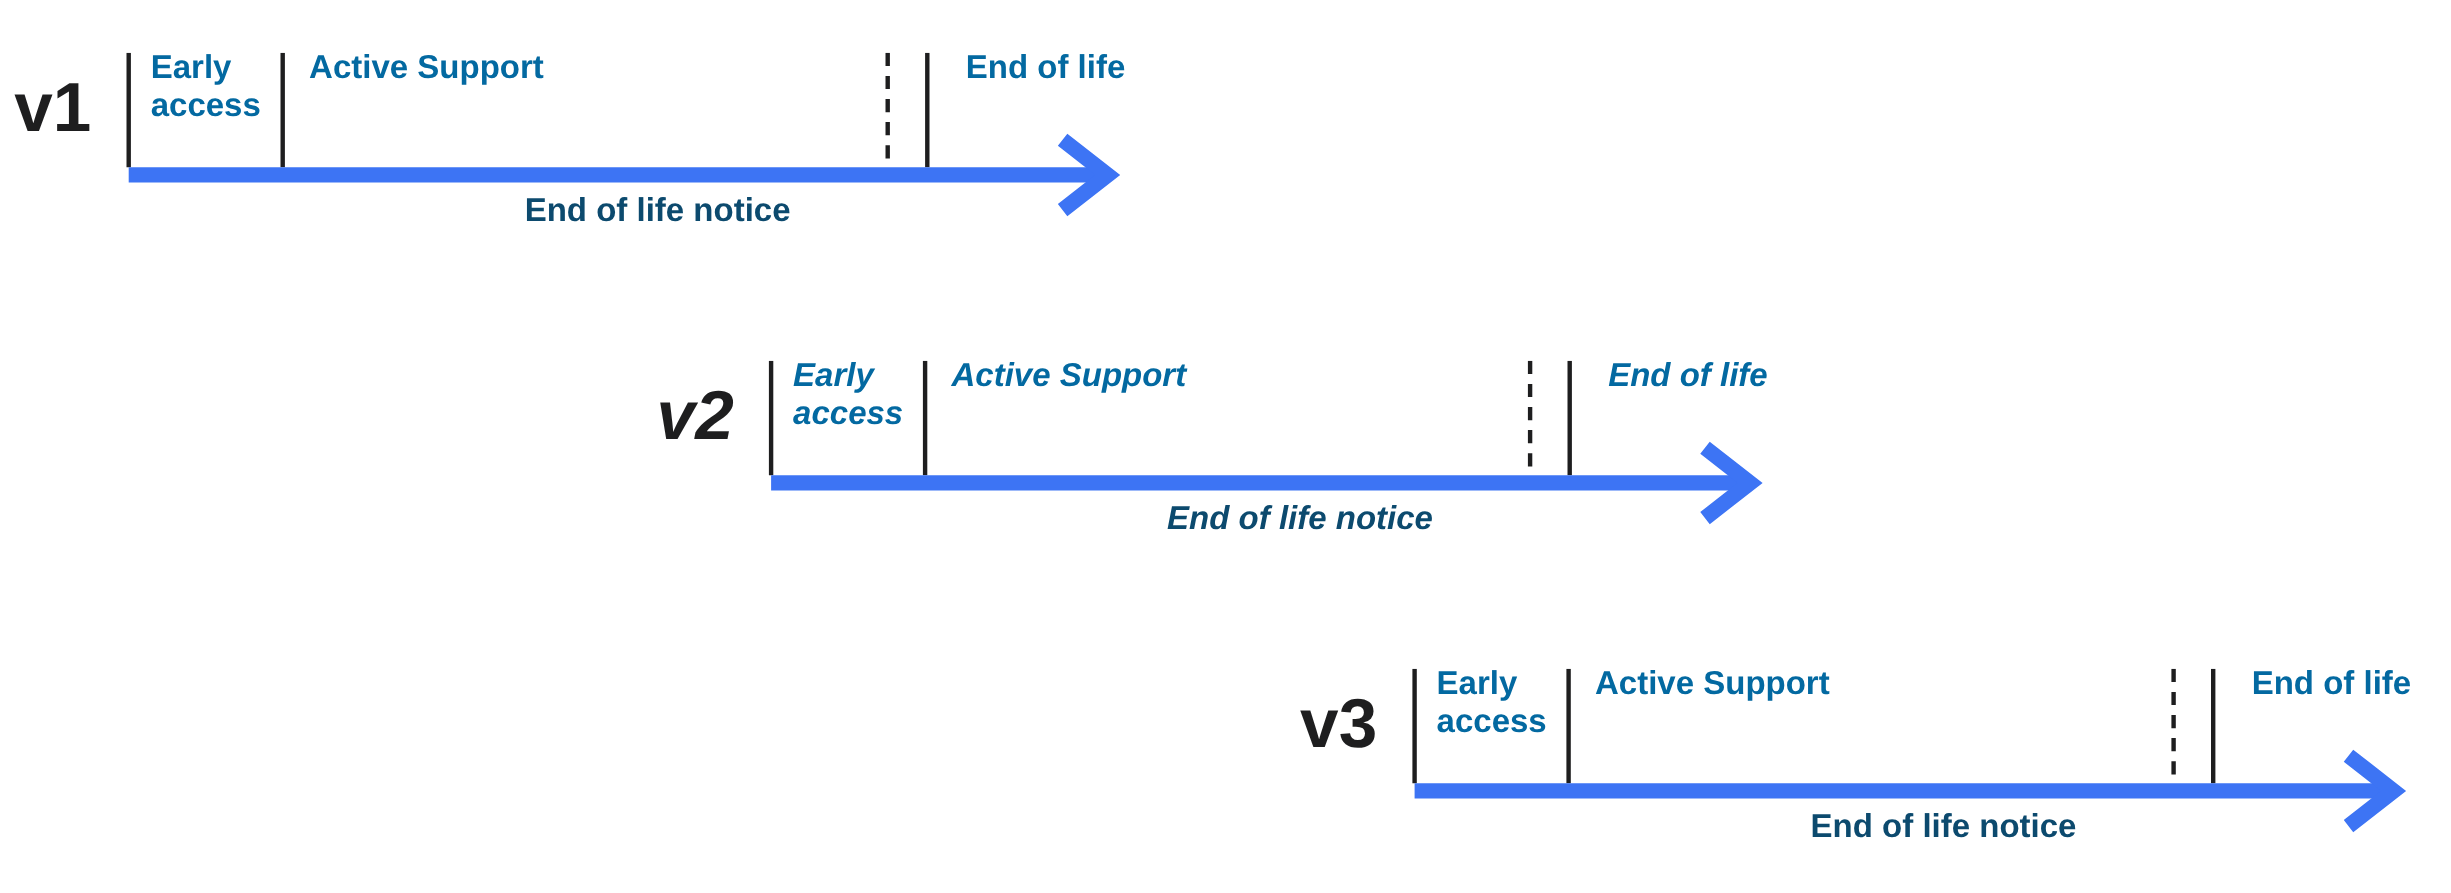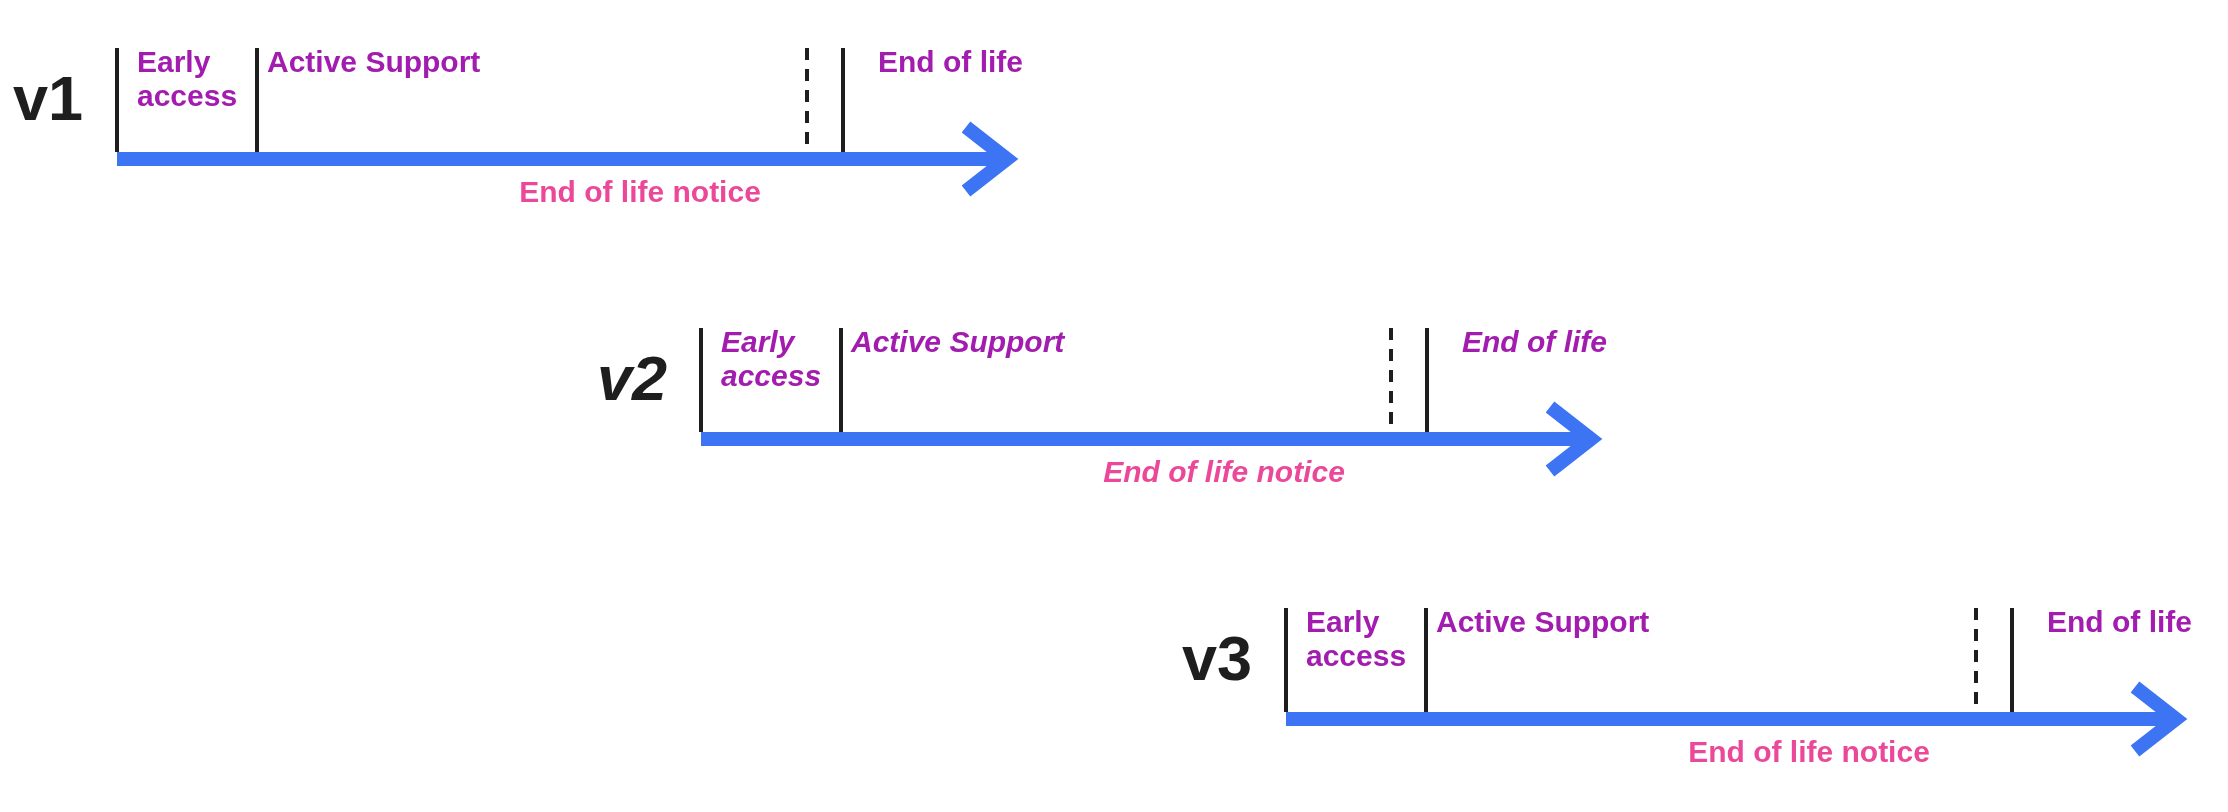--- a/index.html
+++ b/index.html
@@ -36,36 +36,36 @@
     white-space: nowrap;
     color: #1E1E1F;
   }
   .phase-label {
     position: absolute;
     top: -3px;
     font-size: 30px;
     font-weight: 700;
     line-height: 34px;
     white-space: pre-line;
-    color: #a21caf;
+    color: #0369a1;
   }
   .phase-early   { left: 20px;  width: 130px; }
-  .phase-active  { left: 150px; white-space: nowrap; }
+  .phase-active  { left: 164px; white-space: nowrap; }
   .phase-eol     { left: 761px; white-space: nowrap; }
   .phase-notice {
     position: absolute;
     left: 360px;
     width: 326px;
     top: 127px;
     font-size: 30px;
     font-weight: 700;
     line-height: 34px;
-    text-align: center;
+    text-align: left;
     white-space: nowrap;
-    color: #ec4899;
+    color: #0c4a6e;
   }
   .arrow-svg {
     position: absolute;
     left: -7px;
     top: 0;
     width: 920px;
     height: 160px;
     display: block;
   }
 </style>

